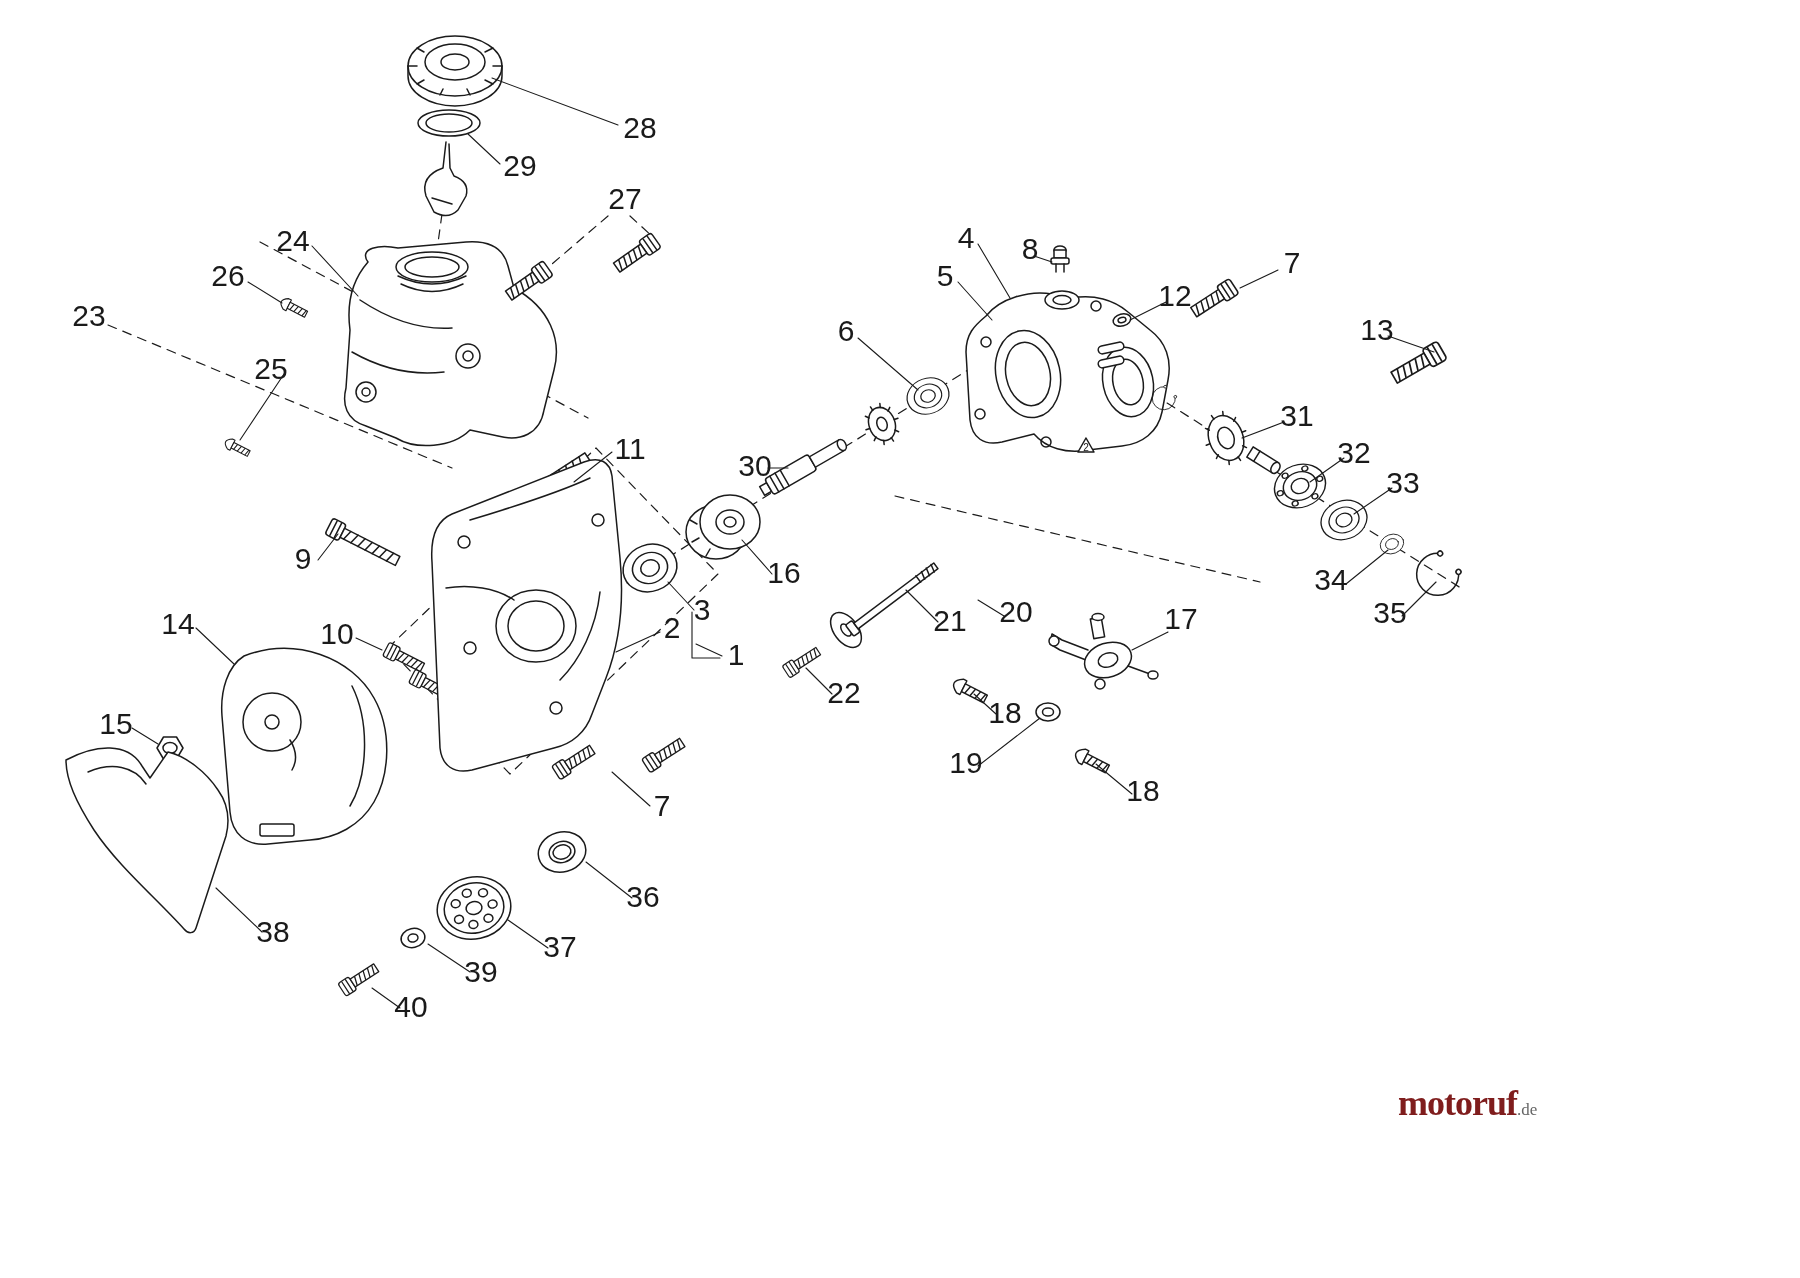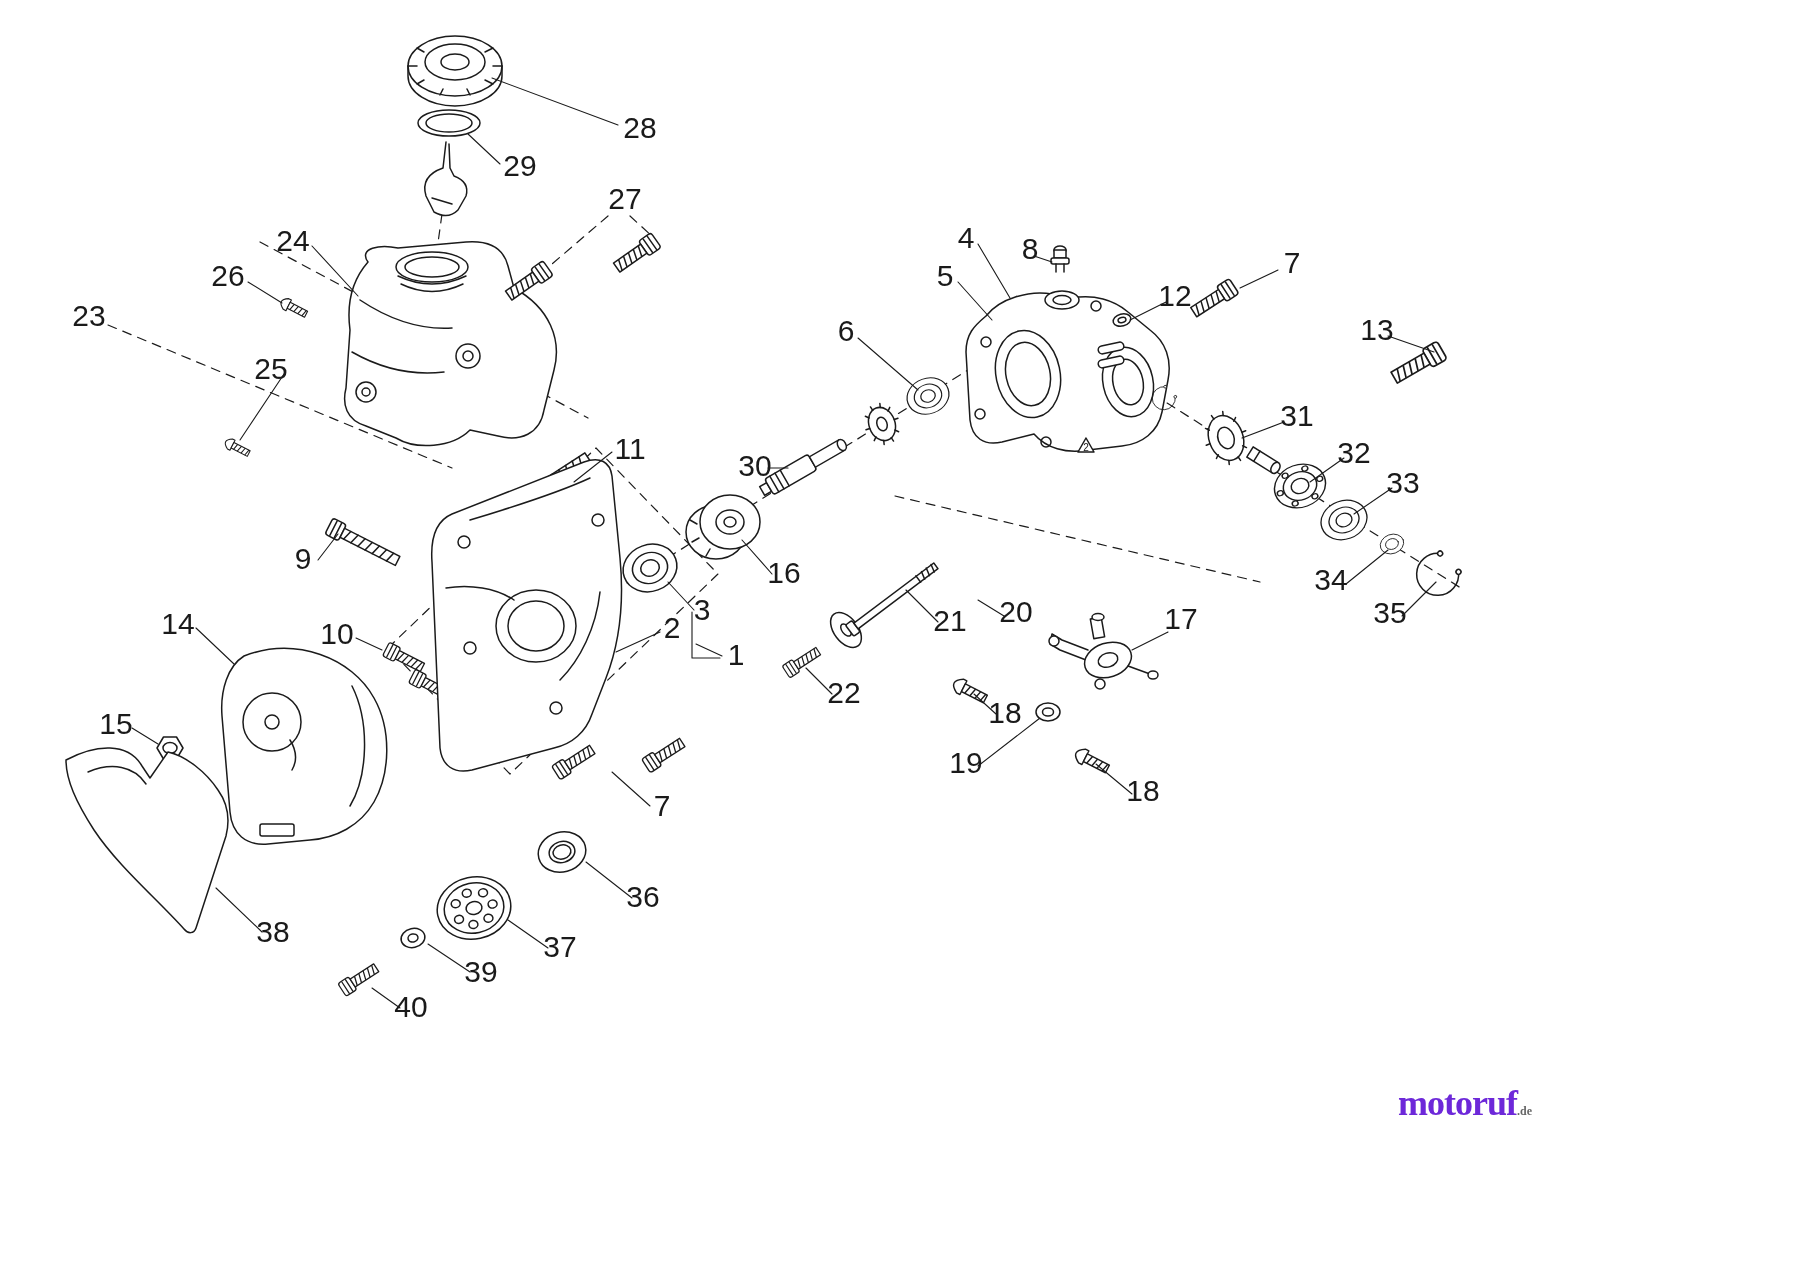--- a/index.html
+++ b/index.html
@@ -4,21 +4,21 @@
 <style>
   html,body{margin:0;padding:0;background:#ffffff;}
   .canvas{position:relative;width:1800px;height:1278px;background:#ffffff;overflow:hidden;
           font-family:"Liberation Sans",sans-serif;}
   .canvas svg{position:absolute;left:0;top:0;}
   .callout{font-family:"Liberation Sans",sans-serif;font-size:30px;text-anchor:middle;}
   .warning-num{font-family:"Liberation Sans",sans-serif;font-size:10px;text-anchor:middle;}
   .logo{position:absolute;left:1398px;top:1082px;white-space:nowrap;
         font-family:"Liberation Serif",serif;font-weight:bold;}
   .logo .main{font-size:36px;letter-spacing:-1px;}
-  .logo .suffix{font-size:12px;font-weight:bold;text-align:center;}
+  .logo .suffix{font-size:17px;font-weight:normal;text-align:center;}
 </style>
 </head>
 <body>
 
 <div class="canvas">
 <svg width="1800" height="1278" viewBox="0 0 1800 1278" xmlns="http://www.w3.org/2000/svg">
 
   <defs>
     <g id="screw">
       <rect x="0" y="-9" width="15" height="18" rx="3" fill="#fff"></rect>
@@ -420,15 +420,15 @@
         <text x="662" y="816" class="callout">7</text>
         <text x="273" y="942" class="callout">38</text>
         <text x="643" y="907" class="callout">36</text>
         <text x="560" y="957" class="callout">37</text>
         <text x="481" y="982" class="callout">39</text>
         <text x="411" y="1017" class="callout">40</text>
       </g>
 </svg>
 
 <div class="logo">
-  <span class="main" style="color: #6d28d9;">motoruf</span><span class="suffix" style="color: rgb(102, 102, 102);">.de</span>
+  <span class="main" style="color: #7f1d1d;">motoruf</span><span class="suffix" style="color: rgb(102, 102, 102);">.de</span>
 </div>
 </div>
 
 </body></html>

